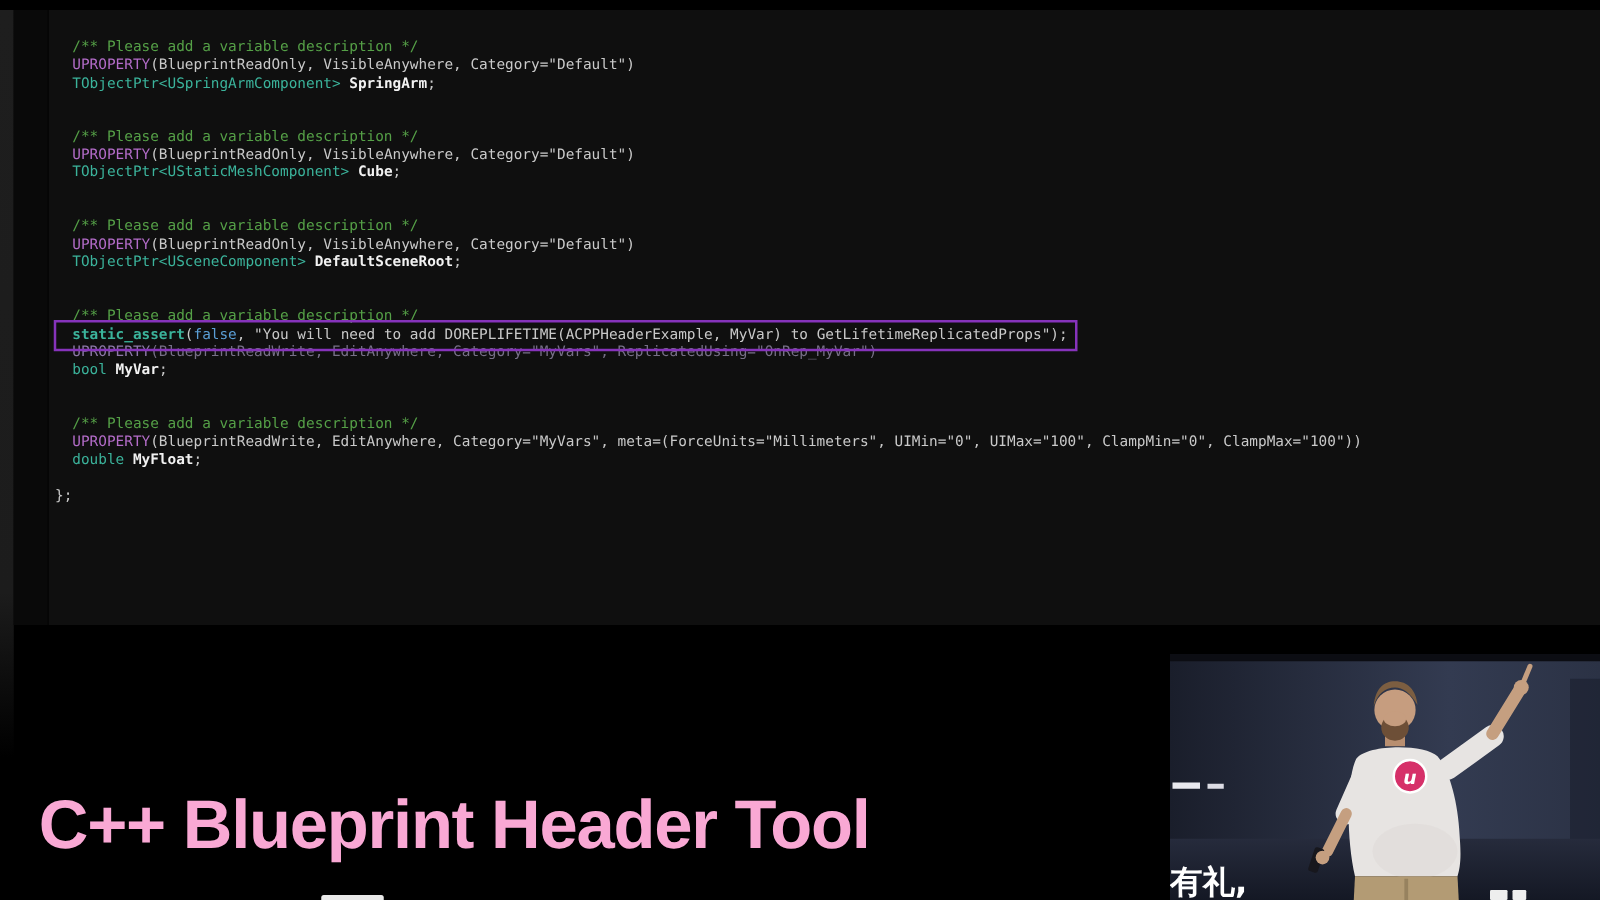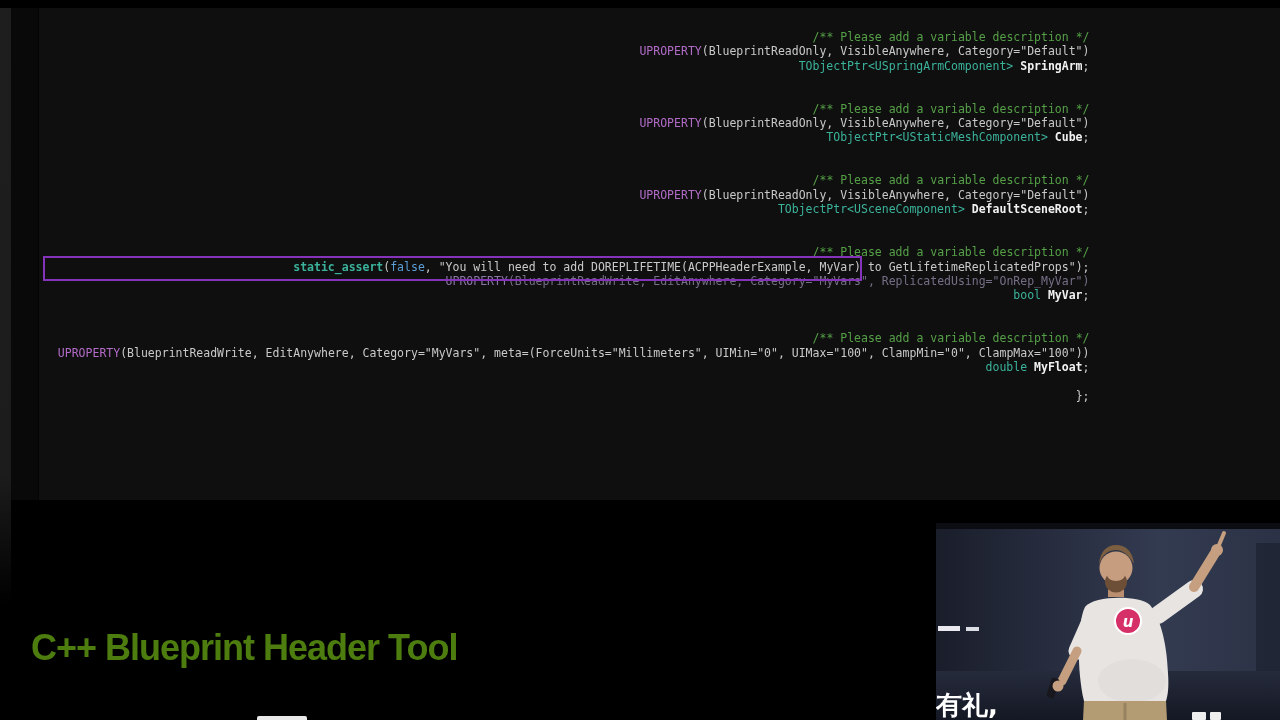--- a/index.html
+++ b/index.html
@@ -20,31 +20,31 @@
     background: #090909; border-right: 1px solid #050505;
   }
 
   
   #code {
     position: absolute; left: 44px; top: 30px;
     font-family: "DejaVu Sans Mono", monospace;
     font-size: 11.5px; line-height: 14.35px;
     z-index: 2;
   }
-  #code .code-line { white-space: pre; height: 14.35px; text-align: right; }
+  #code .code-line { white-space: pre; height: 14.35px; }
 
   .hl-box {
     position: absolute; left: 43px; top: 256px; width: 819px; height: 25px;
     border: 2px solid #8633bb; z-index: 5; pointer-events: none;
   }
 
   
   .caption-title {
     position: absolute; left: 31px; top: 627px;
-    color: #4d7c0f; font-size: 36px; font-weight: 700; letter-spacing: -1px;
+    color: #f9a8d4; font-size: 55px; font-weight: 700; letter-spacing: -1px;
     z-index: 3;
   }
   .caption-sliver {
     position: absolute; left: 257px; top: 716px; width: 50px; height: 4px;
     background: #e9e9e9; border-radius: 2px 2px 0 0;
   }
 
   
   .video-inset {
     position: absolute; left: 936px; top: 523px; width: 344px; height: 197px;

